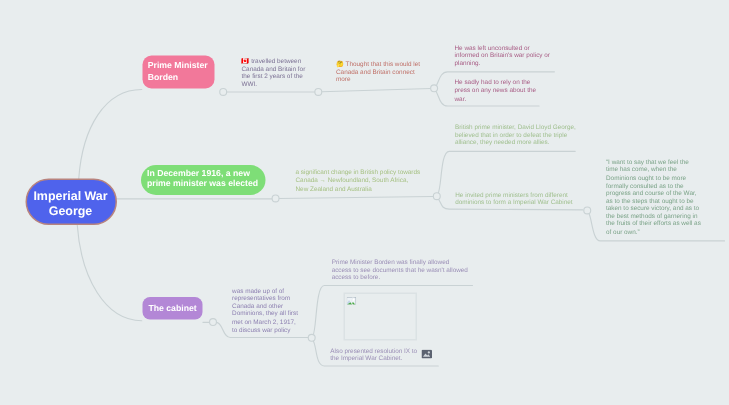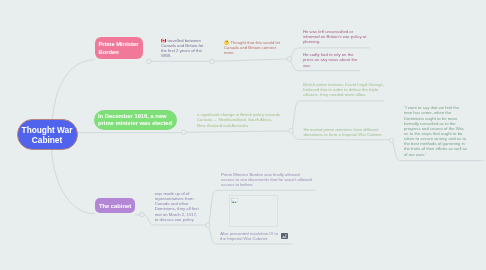--- a/index.html
+++ b/index.html
@@ -58,21 +58,21 @@
       <circle cx="289.4" cy="58.9" r="2.3"></circle>
       <circle cx="183.7" cy="132.3" r="2.3"></circle>
       <circle cx="291.2" cy="130.8" r="2.3"></circle>
       <circle cx="391.5" cy="140.3" r="2.3"></circle>
       <circle cx="142" cy="214.7" r="2.3"></circle>
       <circle cx="207.8" cy="225.2" r="2.3"></circle>
     </g>
   </svg>
 
   <div class="node root">
-    <span>Thought War Cabinet</span>
+    <span>Imperial War George</span>
   </div>
 
   <div class="node n-pink">
     <span style="top:1.1px">Prime Minister Borden</span>
   </div>
 
   <div class="node n-green">
     <span style="top:0.4px">In December 1916, a new prime minister was elected</span>
   </div>
 

